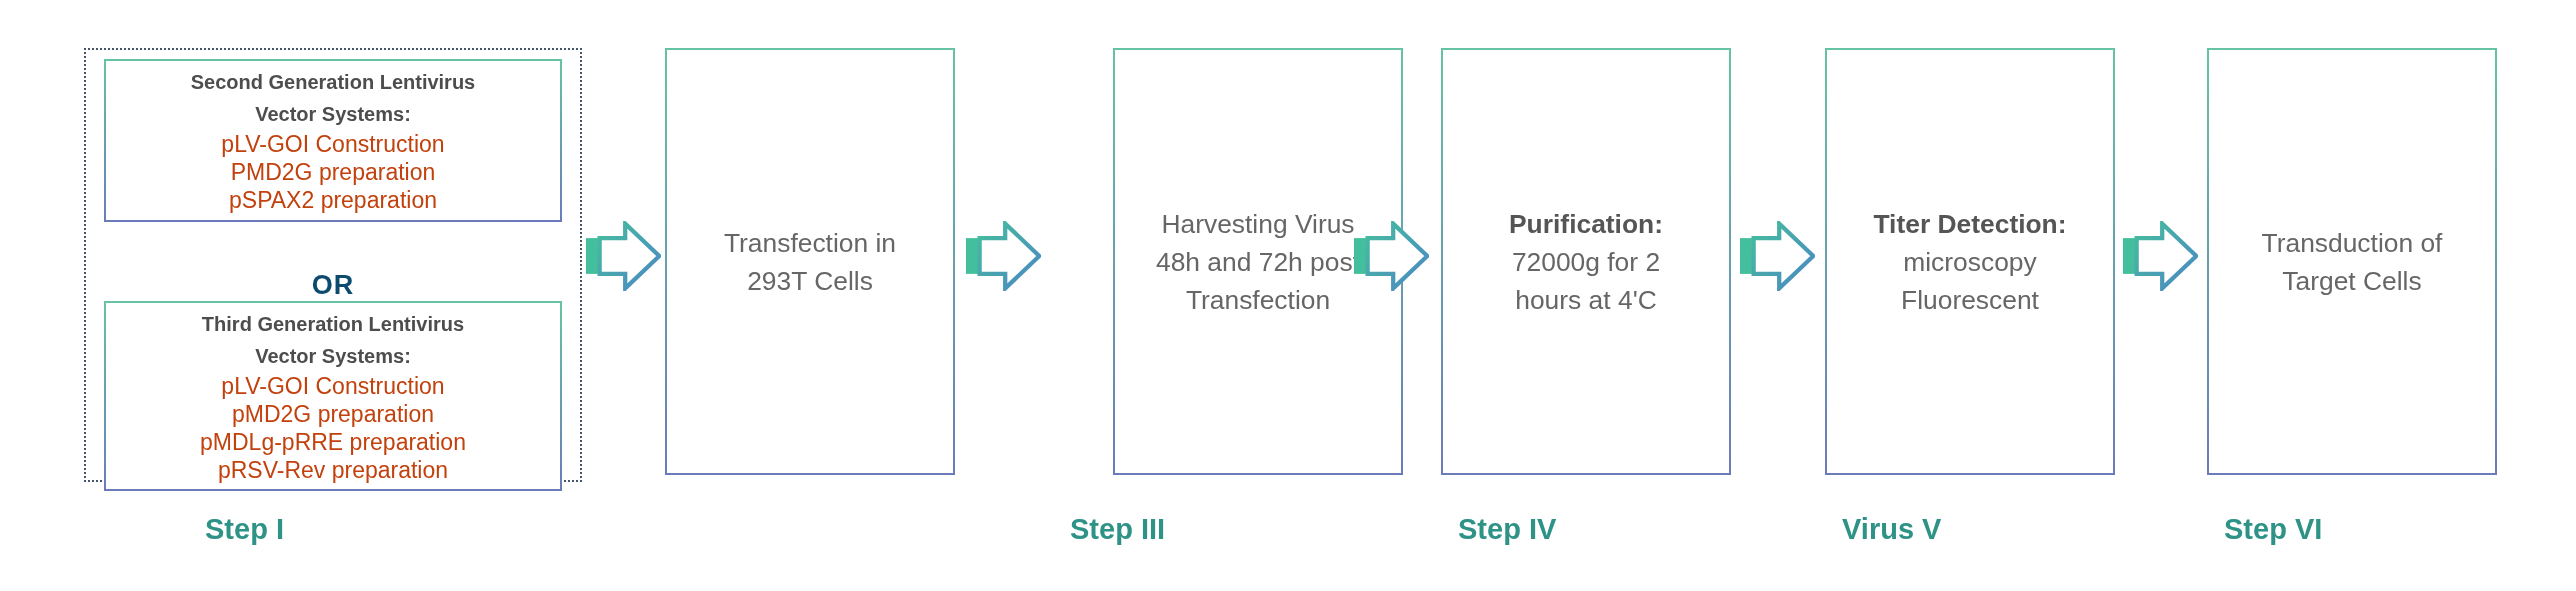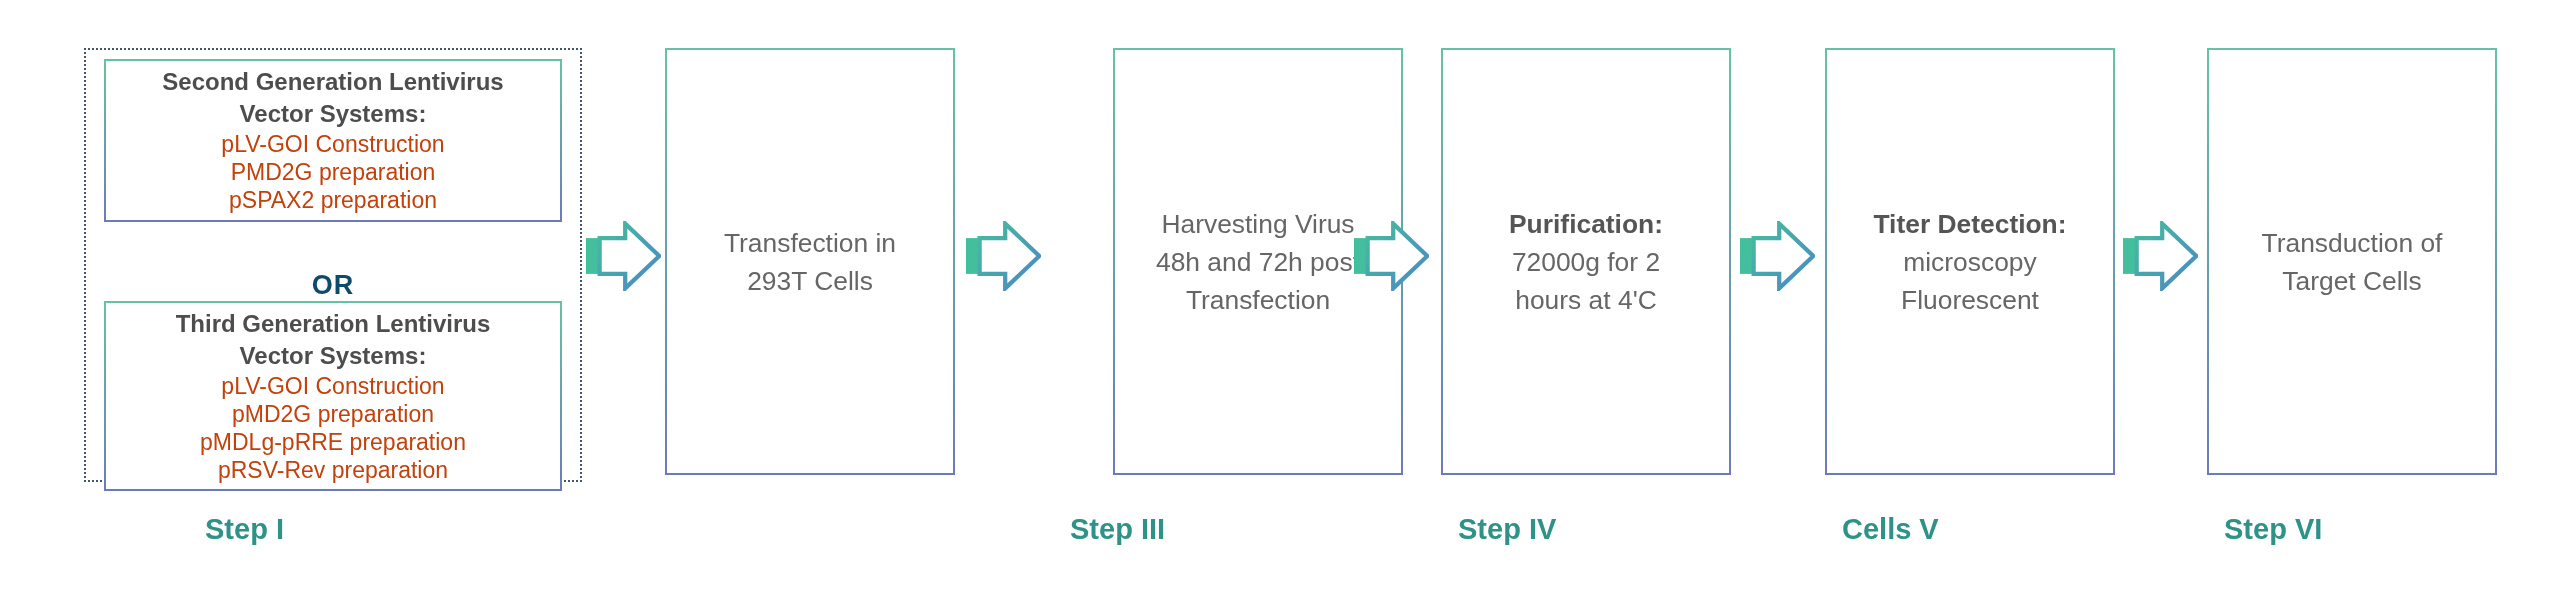--- a/index.html
+++ b/index.html
@@ -27,21 +27,21 @@
     display:flex;flex-direction:column;justify-content:center;
     text-align:center;
     padding:5.1px 3.4px;
   }
   .gen-box.first{height:181px;}
   .gen-box.second{height:198px;}
   .or-row{flex:1;display:flex;align-items:center;justify-content:center;}
   .or-label{
     font-size:27px;font-weight:bold;color:#0c4a6e;letter-spacing:0.9px;margin-top:48px;
   }
-  .s1-title{font-size:24px;line-height:32px;font-weight:bold;color:#4D4D4D;}
+  .s1-title{font-size:20px;line-height:32px;font-weight:bold;color:#4D4D4D;}
   .s1-item{font-size:23px;line-height:28px;color:#c2410c;}
   
   .flow-box{
     position:absolute;top:48px;width:290px;height:427px;
     border:2.6px solid;
     border-image:linear-gradient(to bottom,#65C3A2,#6B7BB9) 1;
     box-sizing:border-box;
     background:#ffffff;
     display:flex;flex-direction:column;justify-content:center;
     text-align:center;
@@ -162,17 +162,17 @@
   </svg>
 
   <div class="flow-box" style="left:2207px">
     <div class="line">Transduction of</div>
     <div class="line">Target Cells</div>
   </div>
 
   <div class="step-label" style="left:205px">Step I</div>
   <div class="step-label" style="left:1070px">Step III</div>
   <div class="step-label" style="left:1458px">Step IV</div>
-  <div class="step-label" style="left:1842px">Cells V</div>
+  <div class="step-label" style="left:1842px">Virus V</div>
   <div class="step-label" style="left:2224px">Step VI</div>
 
 </div>
 
 
 </body></html>

